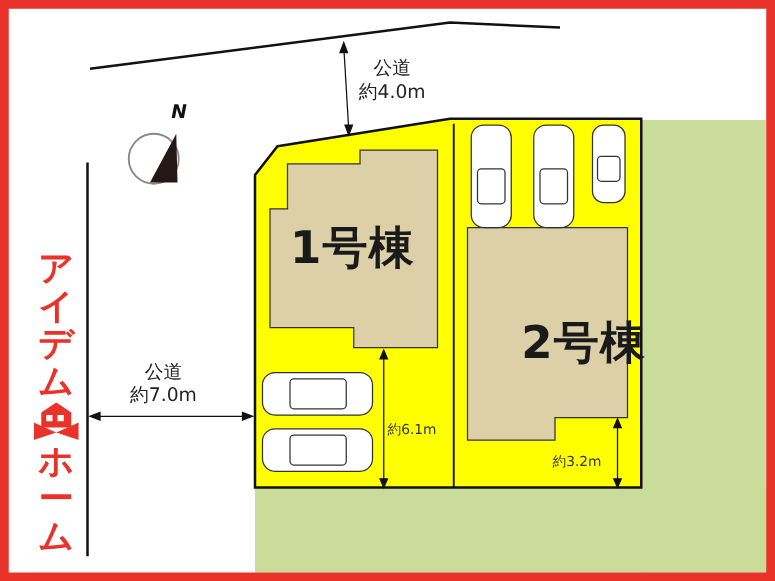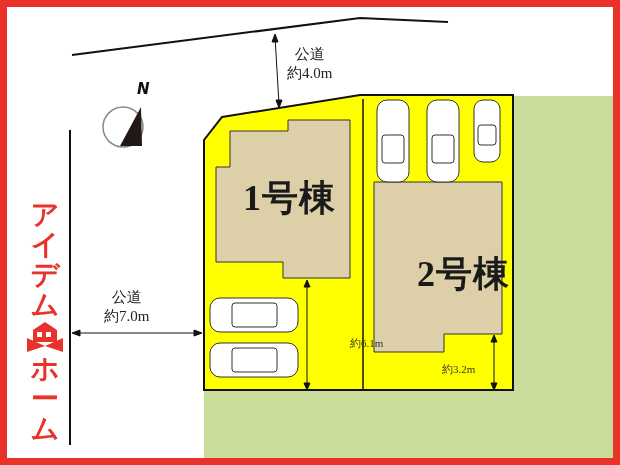--- a/index.html
+++ b/index.html
@@ -1,19 +1,19 @@
 <!DOCTYPE html>
 <html><head>
 <meta charset="utf-8">
 <style>
   html,body{margin:0;padding:0;}
   body{width:620px;height:465px;position:relative;overflow:hidden;background:#fff;font-family:"DejaVu Sans","Liberation Sans",sans-serif;}
   .frame{position:absolute;left:0;top:0;width:620px;height:465px;box-sizing:border-box;border:7px solid #e8322a;}
   svg.map{position:absolute;left:0;top:0;}
-  .lbl{position:absolute;color:#222;white-space:nowrap;font-family:Liberation Serif, serif;}
+  .lbl{position:absolute;color:#222;white-space:nowrap;}
   .road-label{font-size:15px;text-align:center;line-height:19px;}
   .bldg{font-size:36px;font-weight:bold;color:#1a1a1a;letter-spacing:1px;}
   .meas{font-size:11px;color:#333;}
   .logo{position:absolute;left:24px;top:200px;width:42px;display:flex;flex-direction:column;align-items:center;color:#e8322a;font-weight:bold;font-size:28px;line-height:30px;}
   .logo span{display:block;}
   .compass-n{position:absolute;left:137px;top:80px;font-size:15px;font-style:italic;font-weight:bold;color:#111;}
 </style>
 </head>
 <body>
 
@@ -76,24 +76,24 @@
 
 <div class="lbl road-label" style="left:287px;top:45px;">
   <div>公道</div>
   <div>約4.0m</div>
 </div>
 <div class="lbl road-label" style="left:104px;top:288px;">
   <div>公道</div>
   <div>約7.0m</div>
 </div>
 
-<div class="lbl bldg" style="left:243px;top:174px;">1号棟</div>
+<div class="lbl bldg" style="left:232px;top:174px;">1号棟</div>
 <div class="lbl bldg" style="left:383px;top:250px;margin-left:34px;">2号棟</div>
 
-<div class="lbl meas" style="left:310px;top:336px;margin-left:40px;">約6.1m</div>
+<div class="lbl meas" style="left:310px;top:336px;">約6.1m</div>
 <div class="lbl meas" style="left:442px;top:362px;">約3.2m</div>
 
 <div class="logo">
   <span>ア</span>
   <span>イ</span>
   <span>デ</span>
   <span>ム</span>
   <svg width="36" height="34" viewBox="0 0 36 34">
     <polygon points="18,2 30,10 30,22 6,22 6,10" fill="#e8322a"></polygon>
     <rect x="10" y="12" width="5" height="5" fill="#fff"></rect>

